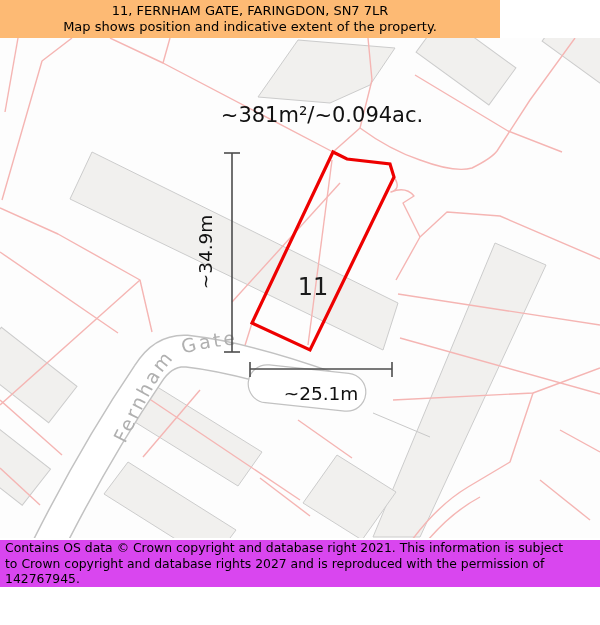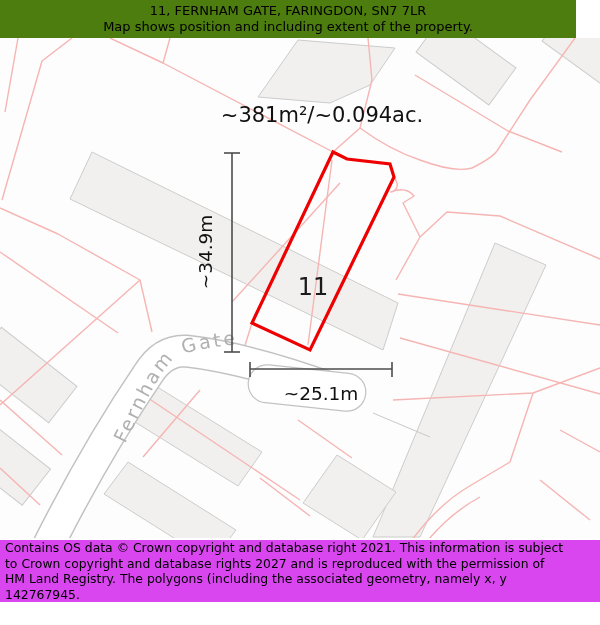--- a/index.html
+++ b/index.html
@@ -1,19 +1,19 @@
 <!DOCTYPE html>
 <html><head>
 <meta charset="utf-8">
 <style>
   html,body{margin:0;padding:0;background:#ffffff;}
   body{width:600px;height:625px;position:relative;overflow:hidden;
        font-family:"DejaVu Sans","Liberation Sans",sans-serif;color:#111;}
-  .header{position:absolute;top:0;left:0;width:576px;height:38px;text-align:center;
-          background:#4d7c0f;z-index:5;}
+  .header{position:absolute;top:0;left:0;width:500px;height:38px;text-align:center;
+          background:#fdba74;z-index:5;}
   .header .title{font-size:13px;line-height:16px;padding-top:3px;color:#000;}
   .header .subtitle{font-size:13px;line-height:15px;color:#000;}
   .map-wrap{position:absolute;top:38px;left:0;width:600px;height:500px;background:#fdfdfd;}
   svg{display:block;}
   .bld{fill:#f1f0ee;stroke:#cccccc;stroke-width:1;}
   .pink{fill:none;stroke:#f5b5b3;stroke-width:1.4;stroke-linejoin:round;}
   .grayline{fill:none;stroke:#c9c9c9;stroke-width:1;}
   .road-casing{fill:none;stroke:#c2c2c2;stroke-width:33;}
   .road-fill{fill:none;stroke:#ffffff;stroke-width:30;}
   .stadium{fill:#ffffff;stroke:#c2c2c2;stroke-width:1.2;}
@@ -24,21 +24,21 @@
   .area-label{font-size:21px;fill:#111;}
   .plot-num{font-size:24px;fill:#1a1a1a;}
   .footer{position:absolute;top:540px;left:0;width:600px;background:#d946ef;z-index:5;}
   .footer div{font-size:12.4px;line-height:15.6px;padding-left:5px;color:#000;}
 </style>
 </head>
 <body>
 
 <div class="header">
   <div class="title">11, FERNHAM GATE, FARINGDON, SN7 7LR</div>
-  <div class="subtitle">Map shows position and including extent of the property.</div>
+  <div class="subtitle">Map shows position and indicative extent of the property.</div>
 </div>
 
 <div class="map-wrap">
 <svg width="600" height="500" viewBox="0 0 600 500">
 
   <g>
     <polygon class="bld" points="258,59 298,2 395,10 370,47 330,65"></polygon>
     <rect class="bld" x="-45" y="-23" width="90" height="46" transform="translate(466,22) rotate(36)"></rect>
     <rect class="bld" x="-40" y="-23" width="80" height="46" transform="translate(588,8) rotate(36)"></rect>
     <polygon class="bld" points="92,114 398,265 383,312 70,161"></polygon>
@@ -112,15 +112,14 @@
     <line class="dim" x1="250" y1="324" x2="250" y2="339"></line>
     <line class="dim" x1="392" y1="324" x2="392" y2="339"></line>
     <text class="dim-label" x="321" y="362" text-anchor="middle">~25.1m</text>
   </g>
 </svg>
 </div>
 
 <div class="footer">
   <div>Contains OS data © Crown copyright and database right 2021. This information is subject</div>
   <div>to Crown copyright and database rights 2027 and is reproduced with the permission of</div>
-  <div>HM Land Registry. The polygons (including the associated geometry, namely x, y</div>
   <div>142767945.</div>
 </div>
 
 </body></html>

